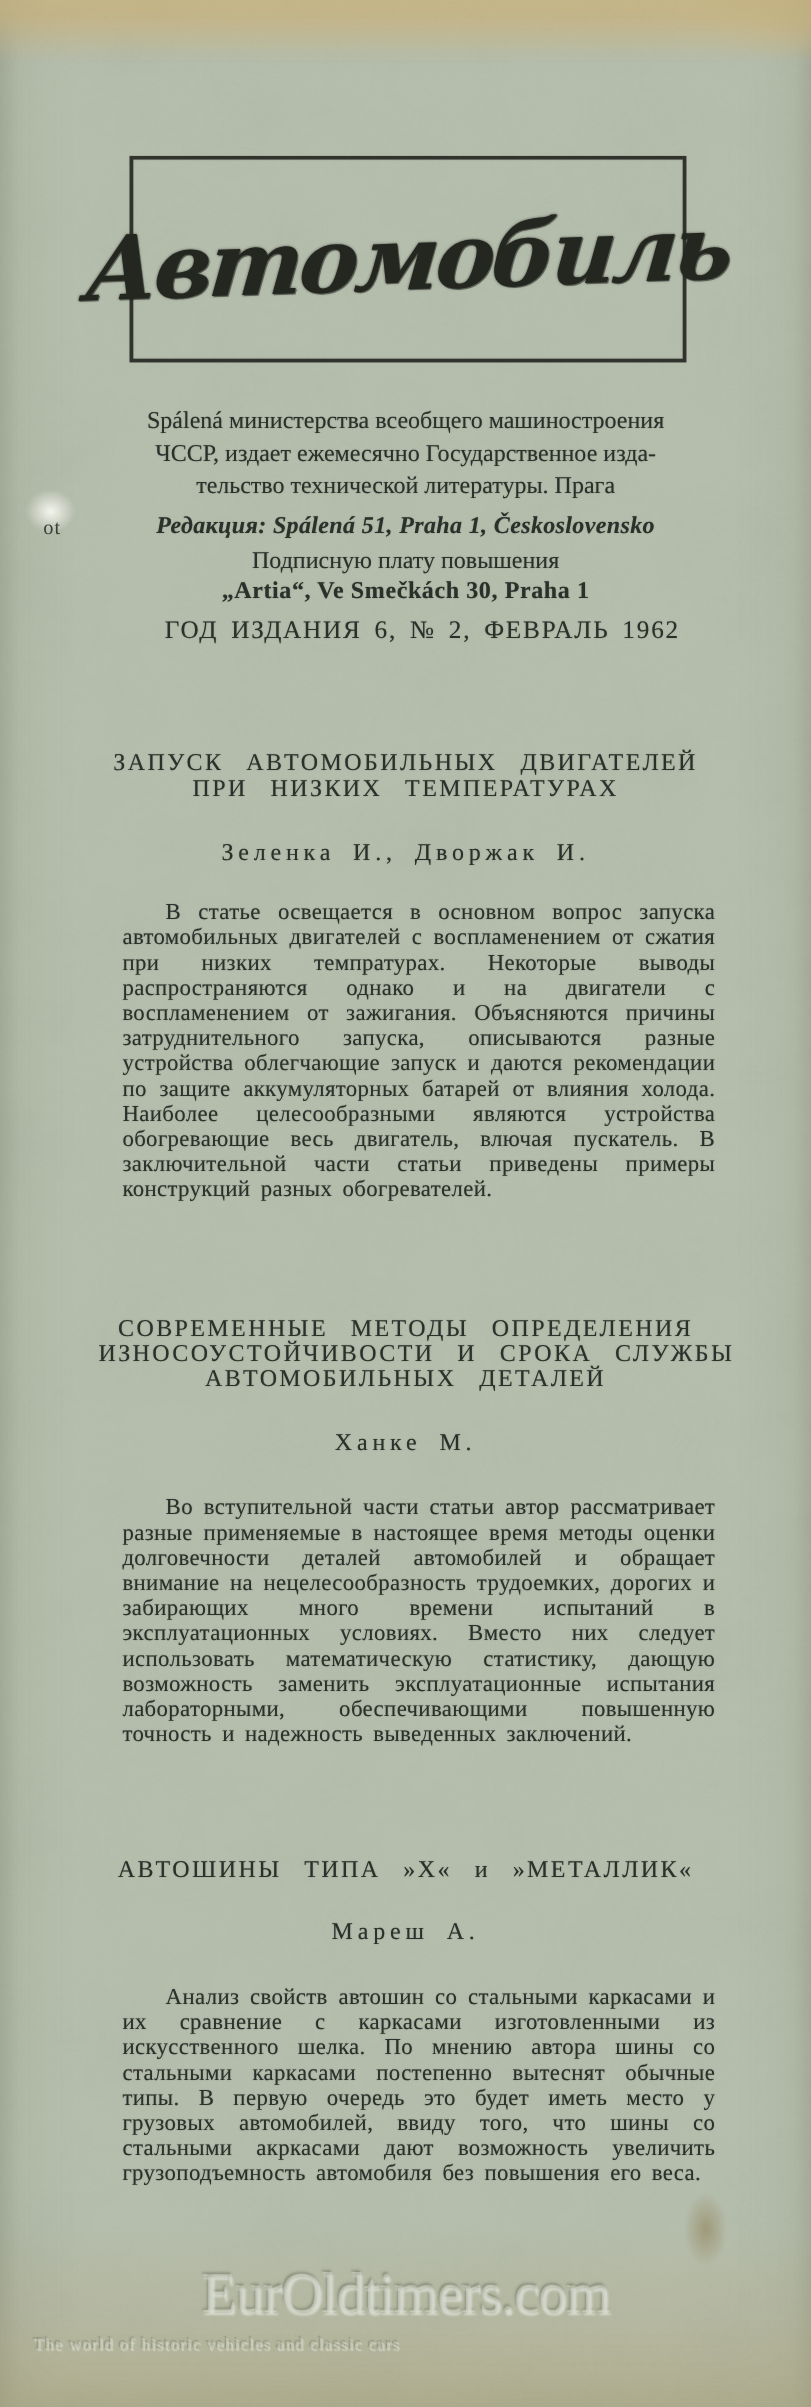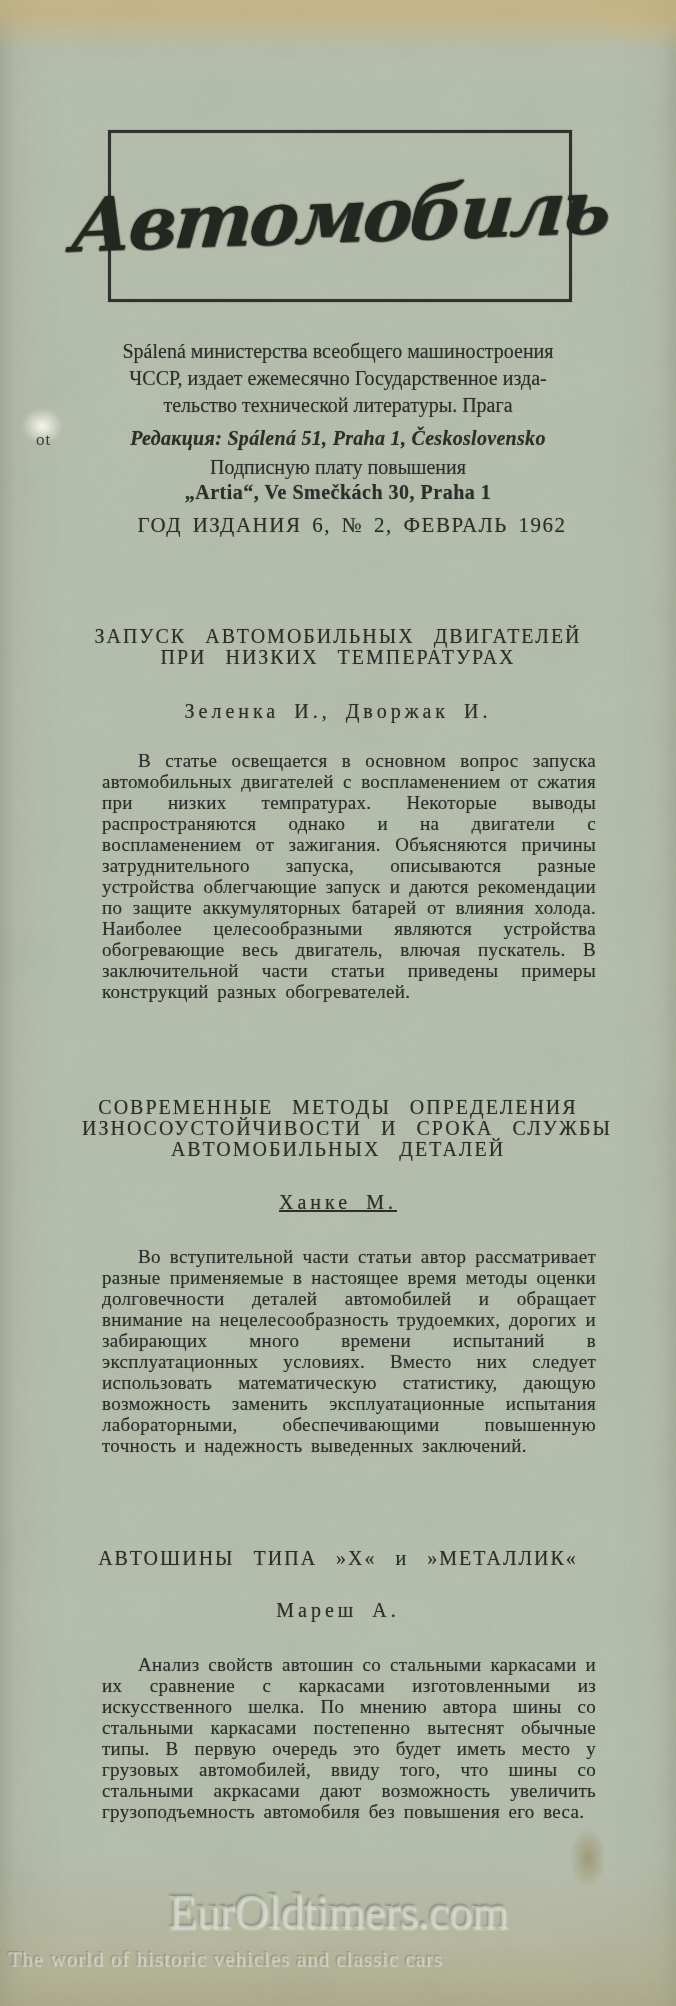--- a/index.html
+++ b/index.html
@@ -63,41 +63,41 @@
   .article-authors{
     position:absolute;left:82px;width:512px;text-align:center;
     font-size:20px;letter-spacing:4px;word-spacing:6px;
   }
   .article-abstract{
     position:absolute;left:102px;width:494px;
     font-size:19px;line-height:21px;text-align:justify;text-indent:36px;
     word-spacing:3.5px;letter-spacing:.3px;
   }
   .t1{top:626px;} .au1{top:700px;} .ab1{top:750px;}
-  .t2{top:1097px;} .au2{top:1191px;text-decoration:underline;} .ab2{top:1246px;}
+  .t2{top:1097px;} .au2{top:1191px;} .ab2{top:1246px;}
   .t3{top:1548px;} .au3{top:1599px;} .ab3{top:1654px;}
 
   
   .ot-artifact{
     position:absolute;left:36px;top:430px;
     font-size:17px;color:#3a3e39;letter-spacing:1px;
   }
 
   
   .watermark{position:absolute;left:0;top:1884px;width:676px;pointer-events:none;}
   .wm-site{
     width:676px;text-align:center;white-space:nowrap;
     font-family:"Liberation Serif", serif;
     font-size:48px;letter-spacing:-1px;
     color:rgba(219,226,211,.48);
     text-shadow:1px 2px 2px rgba(255,255,255,.55), -1px -2px 2px rgba(92,98,80,.45);
   }
   .wm-tagline{
-    margin-top:8px;margin-left:8px;white-space:nowrap;
-    font-size:21px;letter-spacing:1px;
+    margin-top:8px;margin-left:28px;white-space:nowrap;
+    font-size:14px;letter-spacing:1px;
     color:rgba(215,222,207,.42);
     text-shadow:1px 1px 1px rgba(255,255,255,.5), -1px -1px 1px rgba(92,98,80,.4);
   }
 
   .noise{position:absolute;inset:0;mix-blend-mode:multiply;pointer-events:none;}
 </style>
 </head>
 <body>
 
 <div class="page">

